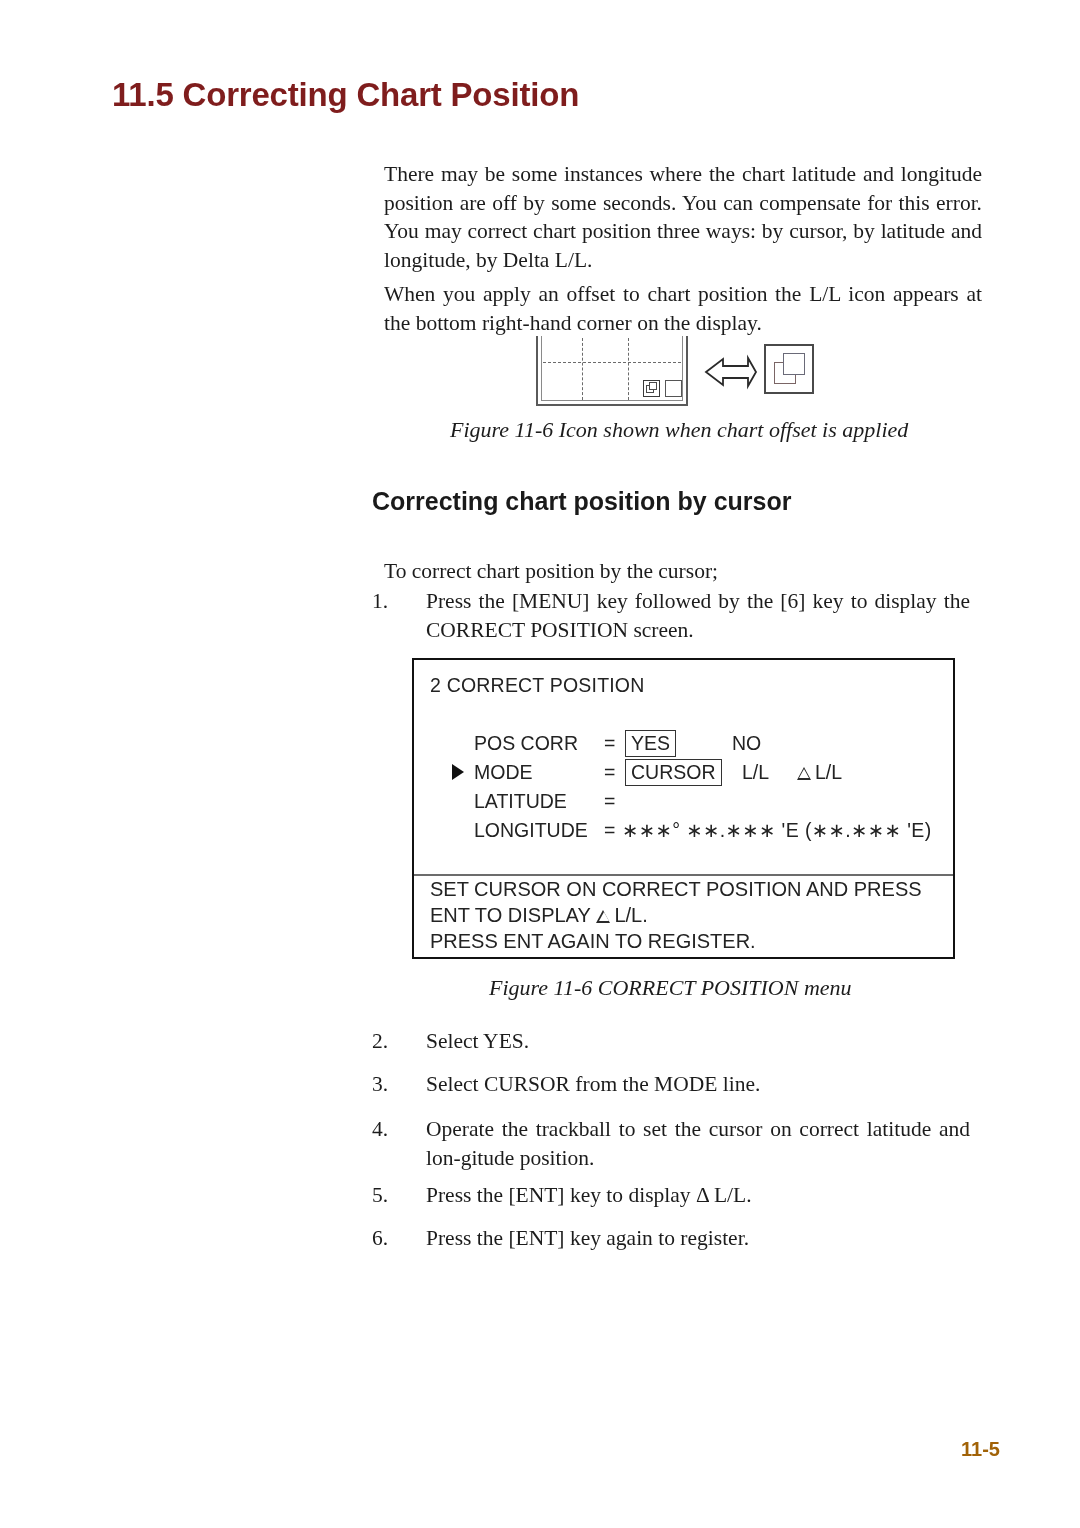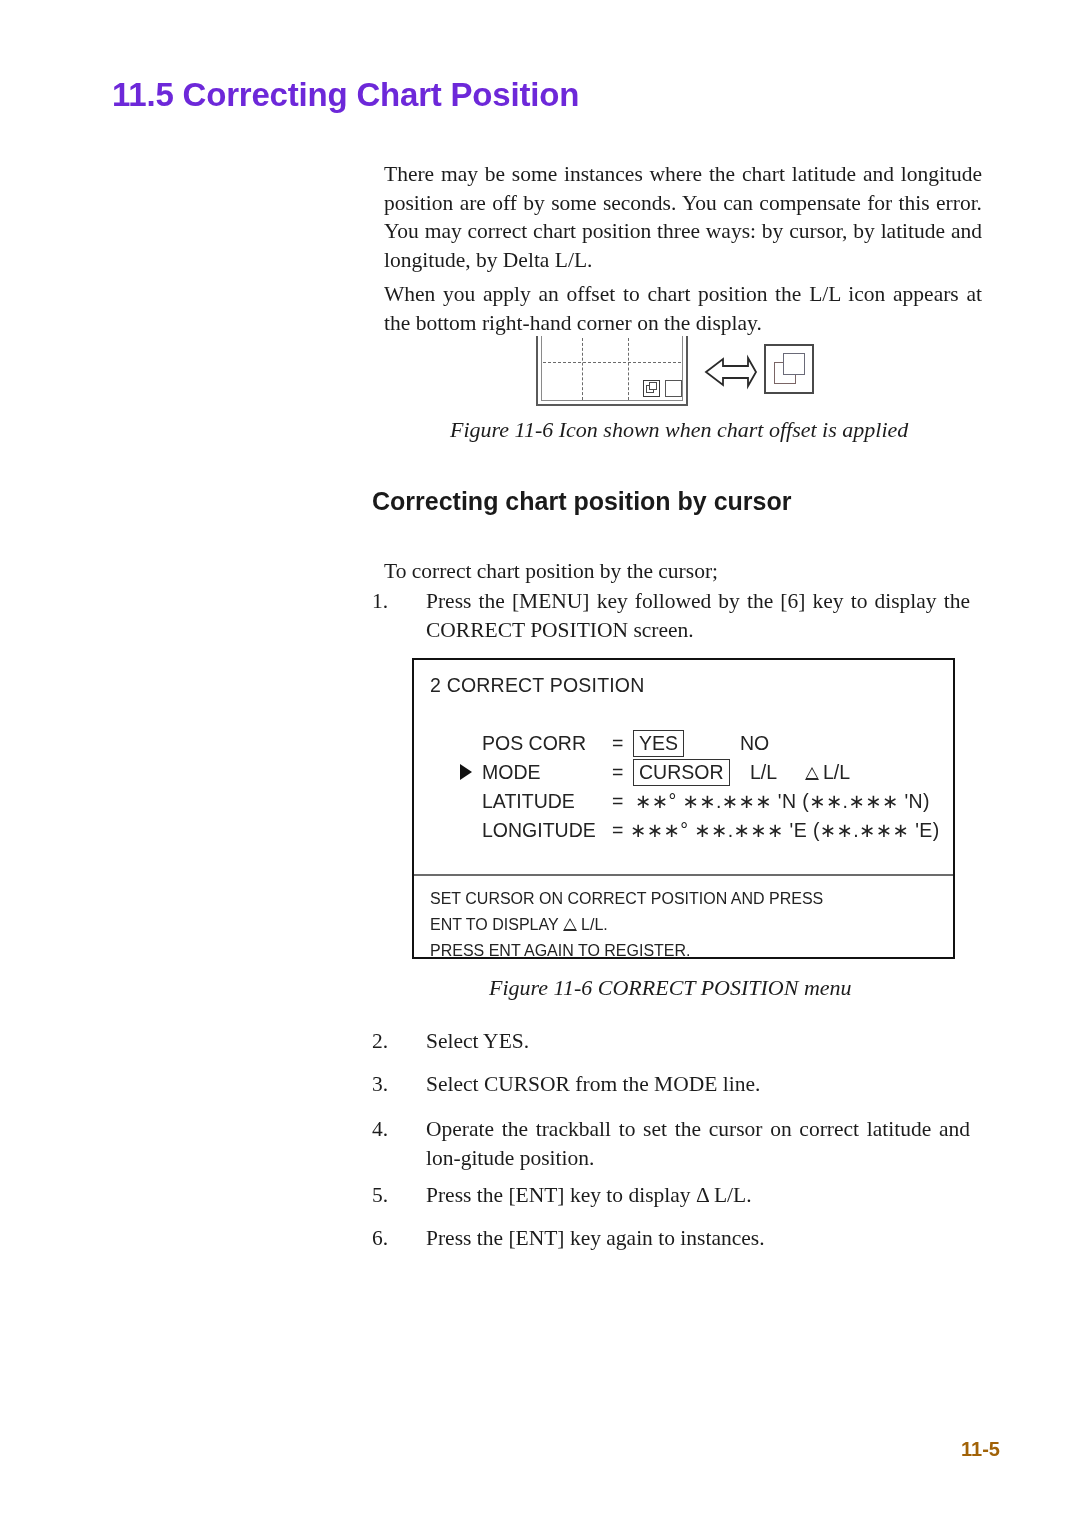--- a/index.html
+++ b/index.html
@@ -19,21 +19,21 @@
 
   
   .section-heading {
     position: absolute;
     left: 112px;
     top: 76px;
     font-family: "Liberation Sans", "DejaVu Sans", sans-serif;
     font-weight: bold;
     font-size: 33px;
     letter-spacing: -0.2px;
-    color: #6d28d9;
+    color: #7f1d1d;
     white-space: nowrap;
   }
   p.para {
     margin: 12px;
     font-size: 21.5px;
     line-height: 28.5px;
     text-align: justify;
     color: #1c1c1c;
   }
   p.para.nojust { text-align: left; }
@@ -199,21 +199,21 @@
   .menu-title {
     position: absolute;
     left: 16px;
     top: 14px;
     font-size: 19.5px;
     letter-spacing: 0.2px;
     white-space: nowrap;
   }
   .menu-rows {
     position: absolute;
-    left: 16px;
+    left: 8px;
     top: 70px;
     width: 100%;
   }
   .mrow {
     position: relative;
     height: 29px;
     font-size: 19.5px;
     white-space: nowrap;
   }
   .cursor-caret {
@@ -278,22 +278,22 @@
     position: absolute;
     left: 0;
     right: 0;
     top: 214px;
     height: 0;
     border-top: 2px solid #6c6c6c;
   }
   .menu-msgs {
     position: absolute;
     left: 16px;
-    top: 226px;
-    font-size: 16px;
+    top: 216px;
+    font-size: 20px;
     line-height: 26px;
   }
   .msg-line { white-space: nowrap; }
 
   
   .page-number {
     position: absolute;
     right: 80px;
     top: 1438px;
     font-family: "Liberation Sans", "DejaVu Sans", sans-serif;
@@ -367,21 +367,20 @@
         <span class="mlabel">MODE</span>
         <span class="meq">=</span>
         <span class="msel cursor">CURSOR</span>
         <span class="malt ll">L/L</span>
         <span class="malt dll"><span class="tri-glyph"></span><span>L/L</span></span>
       </div>
 
       <div class="mrow">
         <span class="mlabel">LATITUDE</span>
         <span class="meq">=</span>
-        <span class="mvalue lat">∗∗° ∗∗.∗∗∗ 'N  (∗∗.∗∗∗ 'N)</span>
       </div>
 
       <div class="mrow">
         <span class="mlabel">LONGITUDE</span>
         <span class="meq lon">=</span>
         <span class="mvalue lon">∗∗∗° ∗∗.∗∗∗ 'E  (∗∗.∗∗∗ 'E)</span>
       </div>
     </div>
 
     <div class="menu-divider"></div>
@@ -410,18 +409,18 @@
     <span class="li-text just">Operate the trackball to set the cursor on correct latitude and lon-gitude position.</span>
   </div>
 
   <div class="list-item item-5">
     <span class="li-num">5.</span>
     <span class="li-text">Press the [ENT] key to display Δ L/L.</span>
   </div>
 
   <div class="list-item item-6">
     <span class="li-num">6.</span>
-    <span class="li-text">Press the [ENT] key again to instances.</span>
+    <span class="li-text">Press the [ENT] key again to register.</span>
   </div>
 
   <div class="page-number">11-5</div>
 
 </div>
 
 </body></html>

